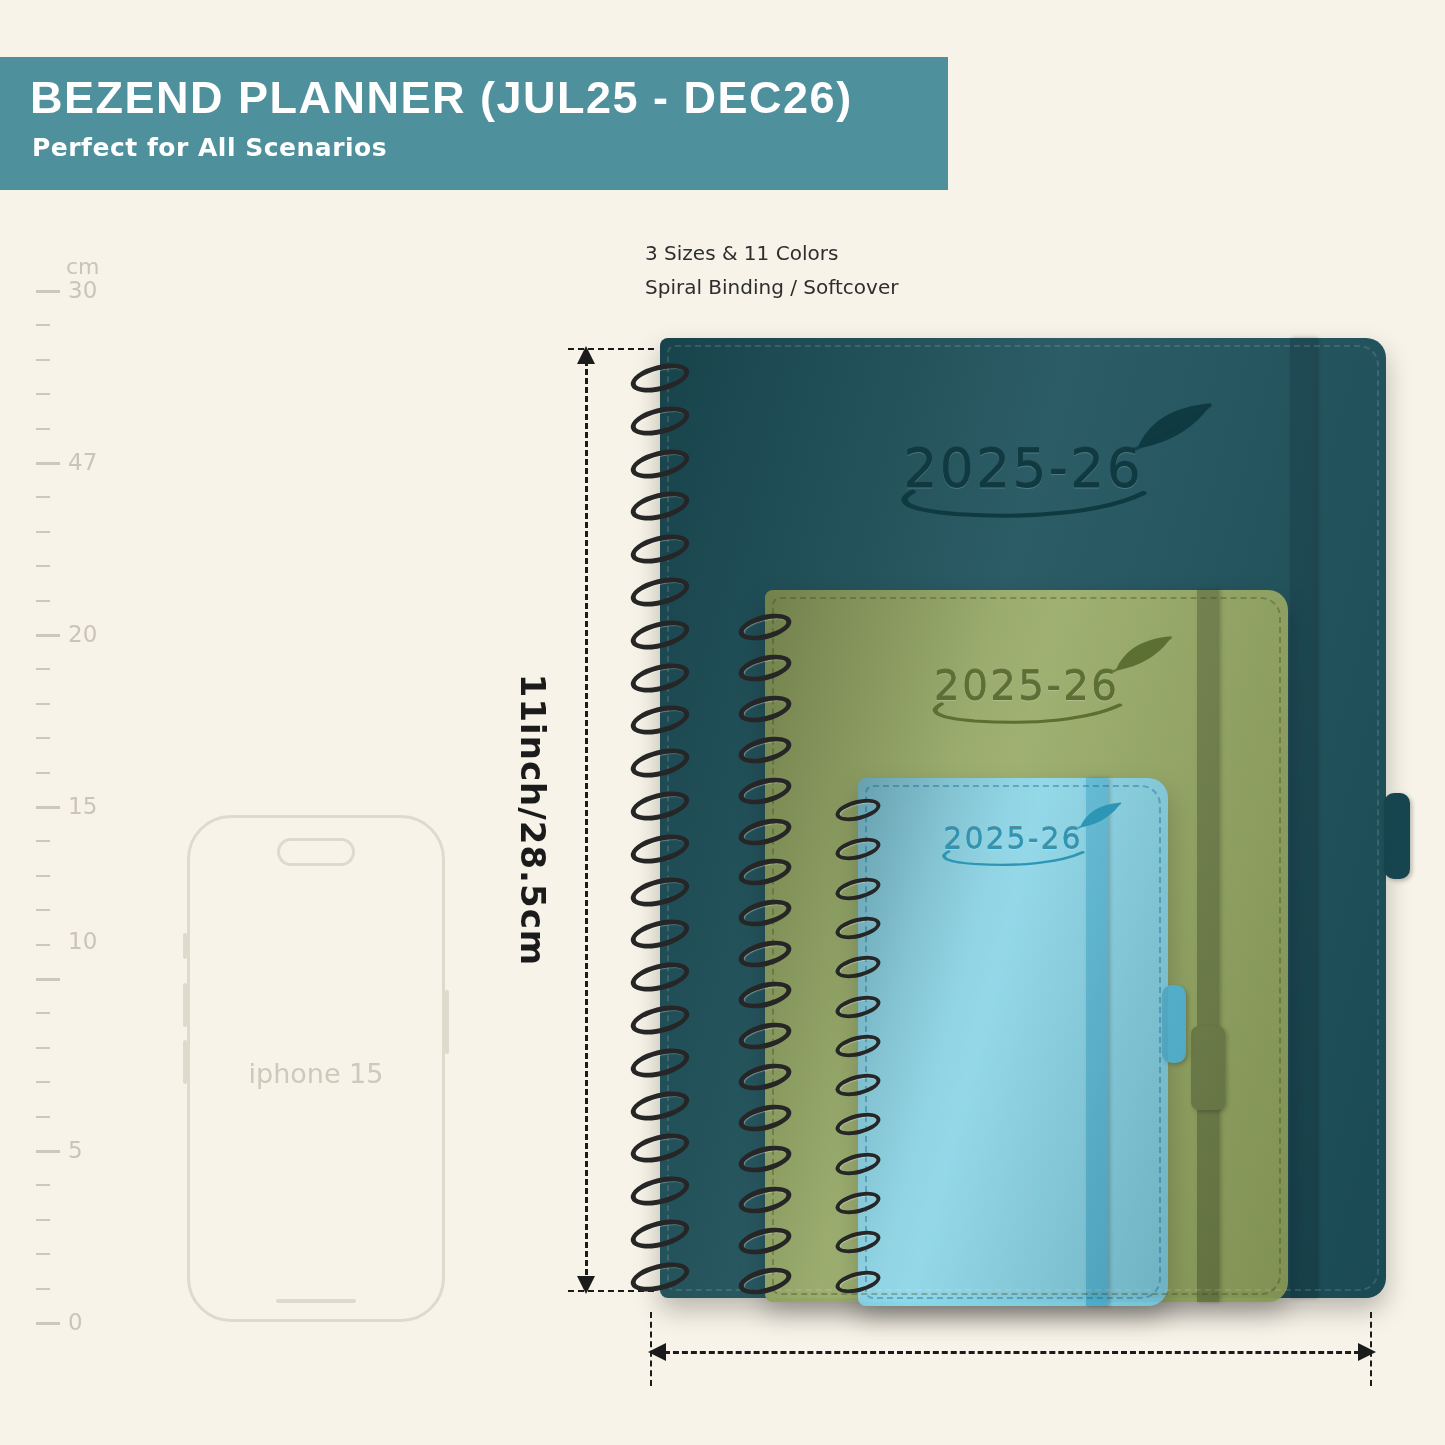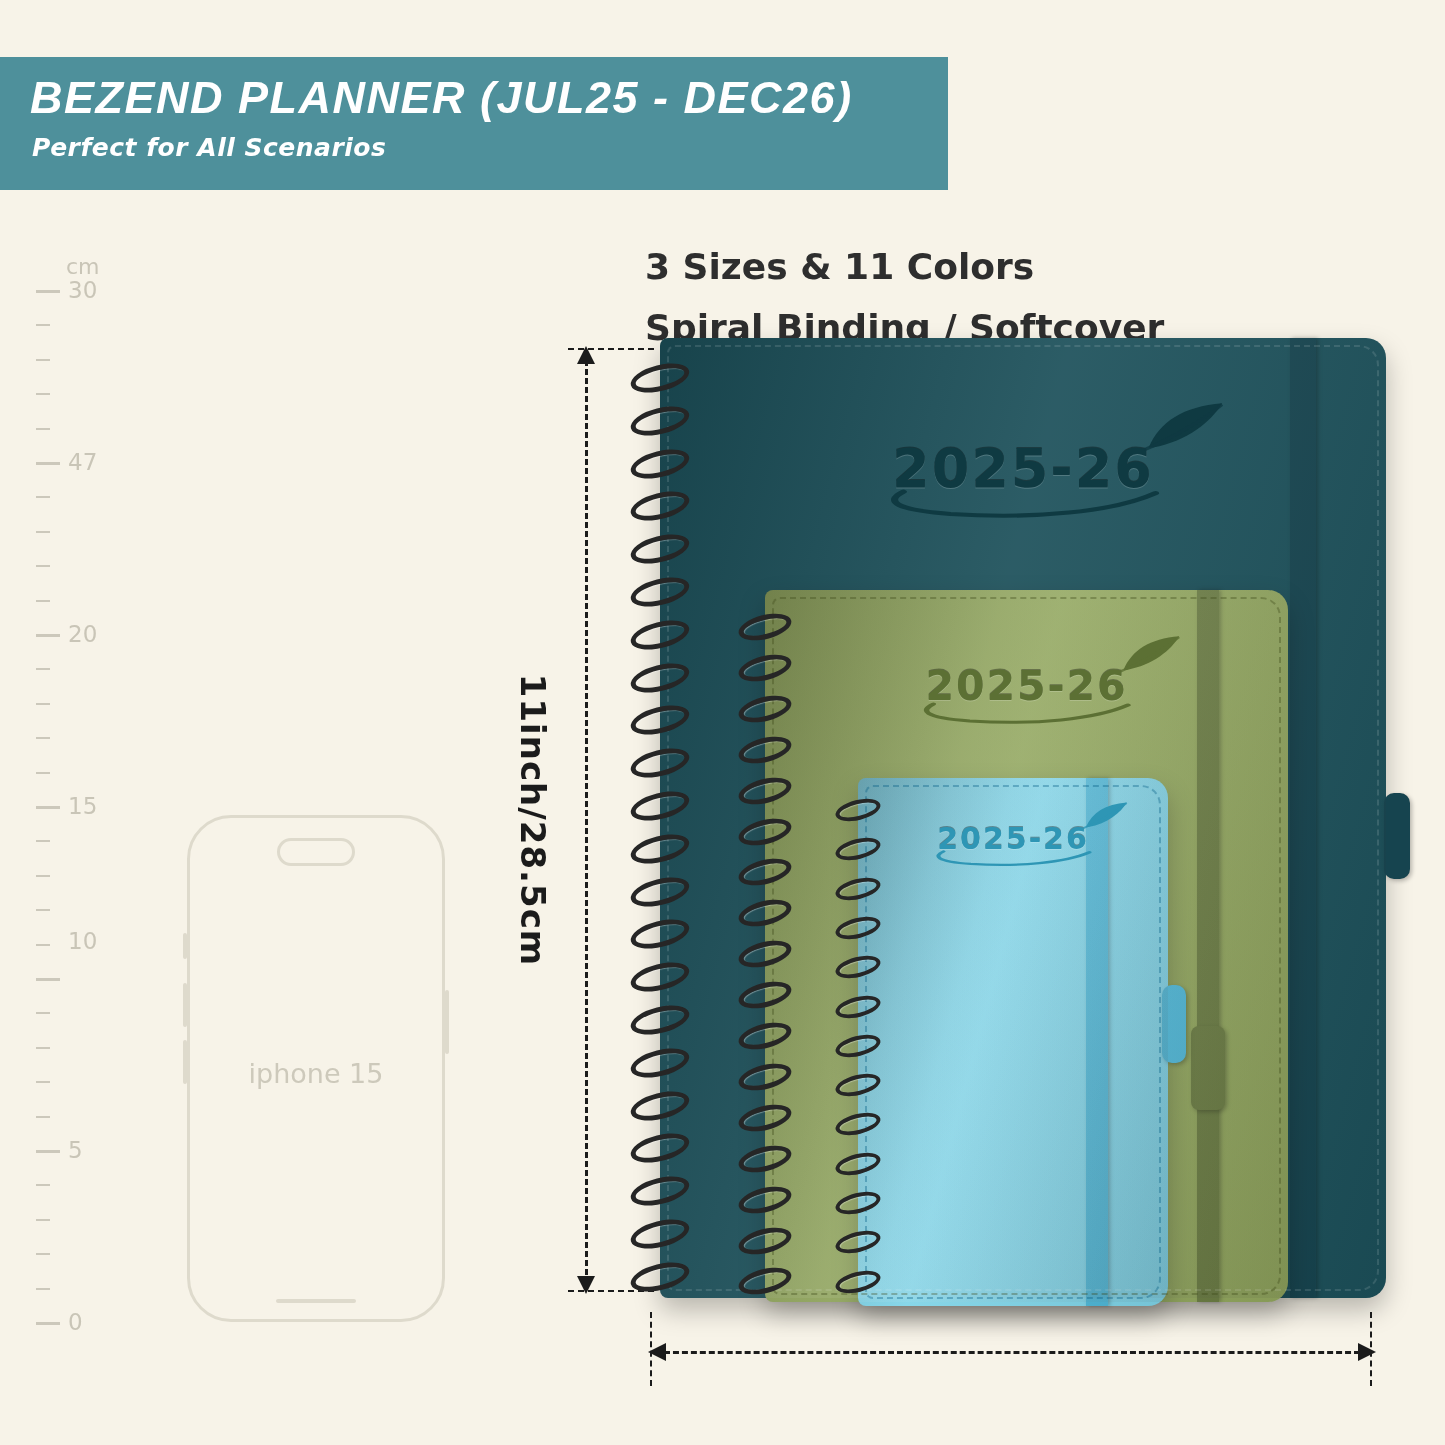--- a/index.html
+++ b/index.html
@@ -1,27 +1,27 @@
 <!DOCTYPE html>
 <html><head>
 <meta charset="utf-8">
 <style>
   html,body{margin:0;padding:0;}
   body{font-family:"DejaVu Sans","Liberation Sans",sans-serif;background:#ffffff;}
   .stage{position:relative;width:1445px;height:1445px;background:#f7f3e8;overflow:hidden;}
 
   
   .banner{position:absolute;left:0;top:57px;width:948px;height:133px;background:#4e909b;
-          color:#ffffff;box-sizing:border-box;padding:16px 0 0 30px;font-style:italic;}
+          color:#ffffff;box-sizing:border-box;padding:16px 0 0 30px;}
   .banner h1{margin:0;font-size:45px;font-weight:800;letter-spacing:1.5px;line-height:1.1;
              font-family:"Liberation Sans","DejaVu Sans",sans-serif;}
   .banner p{margin:10px 0 10px 2px;font-size:25px;font-weight:600;letter-spacing:.5px;}
 
   
-  .features{position:absolute;left:645px;top:236px;color:#2e2e2e;font-size:36px;font-weight:700;line-height:1.7;}
+  .features{position:absolute;left:645px;top:236px;color:#2e2e2e;font-size:20px;font-weight:400;line-height:1.7;}
 
   
   .ruler{position:absolute;left:36px;top:290px;width:110px;height:1032px;}
   .ruler-unit{position:absolute;left:30px;top:-36px;color:#c9c5b7;font-size:22px;}
   .tick{position:absolute;left:0;width:14px;height:2px;background:#ccc8bb;}
   .tick.major{width:24px;height:3px;}
   .tick-label{position:absolute;left:32px;transform:translateY(-50%);color:#c9c5b7;font-size:23px;}
 
   
   .phone{position:absolute;left:187px;top:815px;width:252px;height:501px;border:3px solid #dedacc;border-radius:44px;}
@@ -44,21 +44,21 @@
   .p1{left:765px;top:590px;width:523px;height:712px;}
   .p1::after{border-color:rgba(60,72,24,.35);}
   .p2{left:858px;top:778px;width:310px;height:528px;}
   .p2::after{border-color:rgba(0,90,130,.35);}
 
   
   .emboss{position:absolute;left:50%;transform:translateX(-50%);z-index:2;text-align:center;line-height:1;}
   .e0{top:104px;font-size:54px;}
   .e1{top:76px;font-size:41px;}
   .e2{top:46px;font-size:30px;}
-  .year{font-weight:700;letter-spacing:2px;white-space:nowrap;
+  .year{font-weight:400;letter-spacing:2px;white-space:nowrap;
         text-shadow:0 -1px 0 rgba(0,0,0,.35),0 1px 0 rgba(255,255,255,.18);}
   .feather{position:absolute;right:-1.35em;top:-0.8em;width:1.6em;height:1em;}
   .swoosh{position:absolute;left:-4%;bottom:-0.42em;width:108%;height:0.55em;}
 
   
   .band{position:absolute;box-shadow:2px 0 4px rgba(0,0,0,.25);}
   .b0{left:1290px;top:338px;width:26px;height:960px;}
   .b1{left:1197px;top:590px;width:22px;height:712px;}
   .b2{left:1086px;top:778px;width:22px;height:528px;}
   .penloop{position:absolute;border-radius:10px;box-shadow:2px 2px 4px rgba(0,0,0,.25);}

